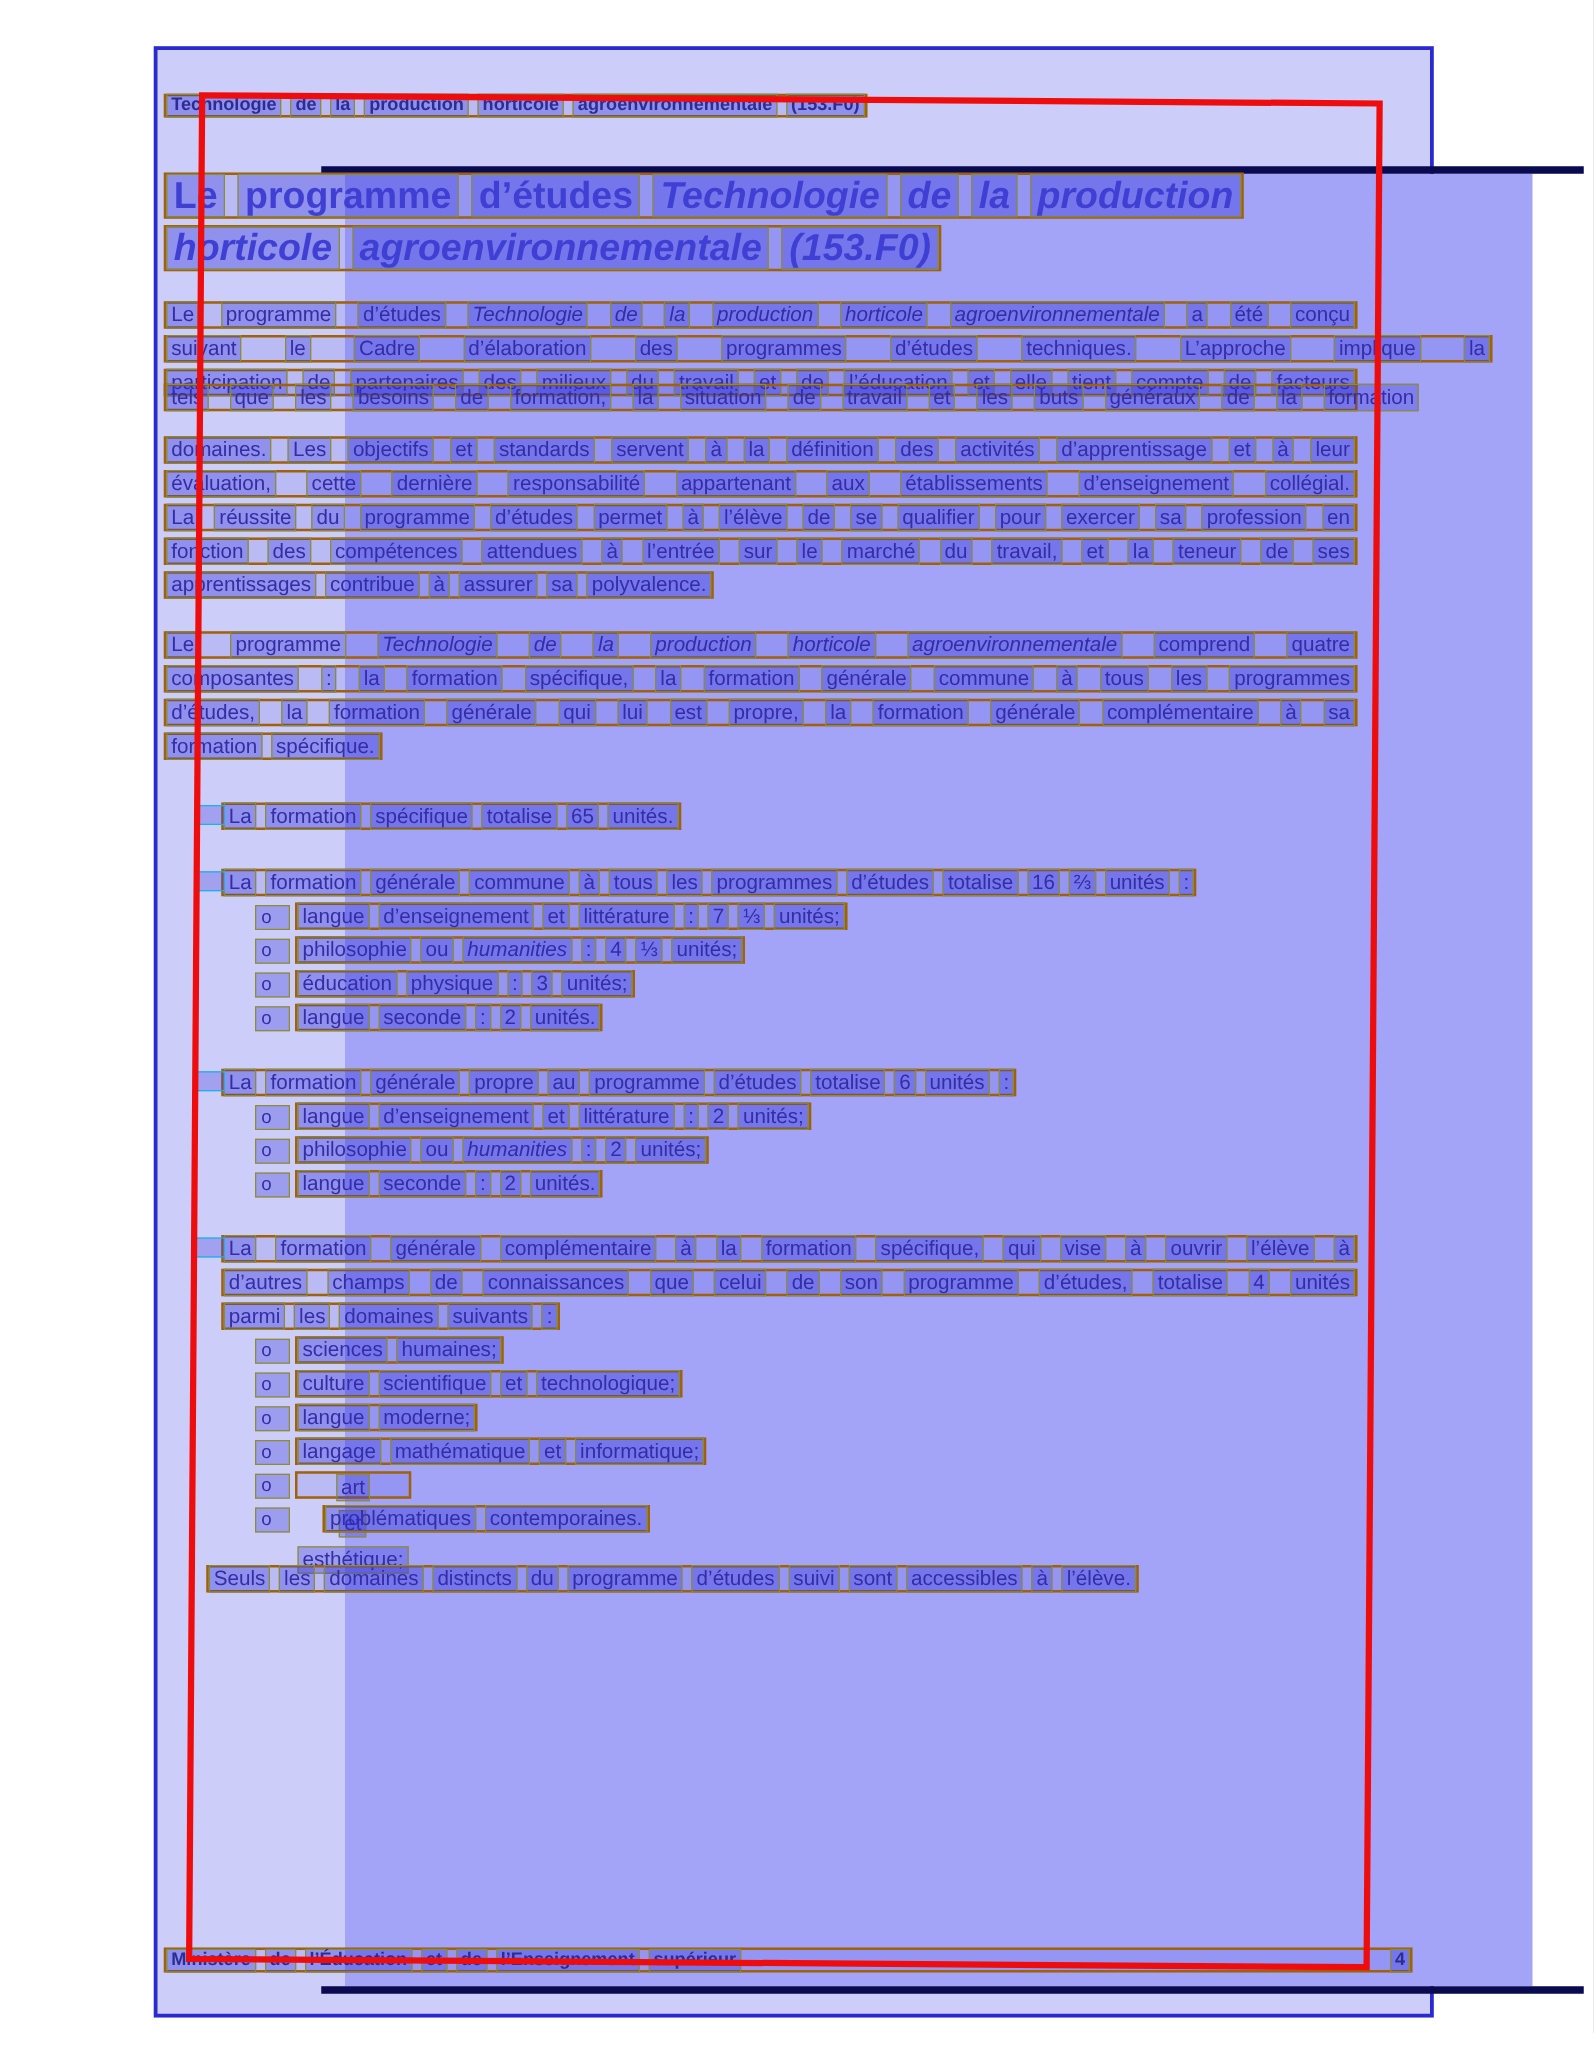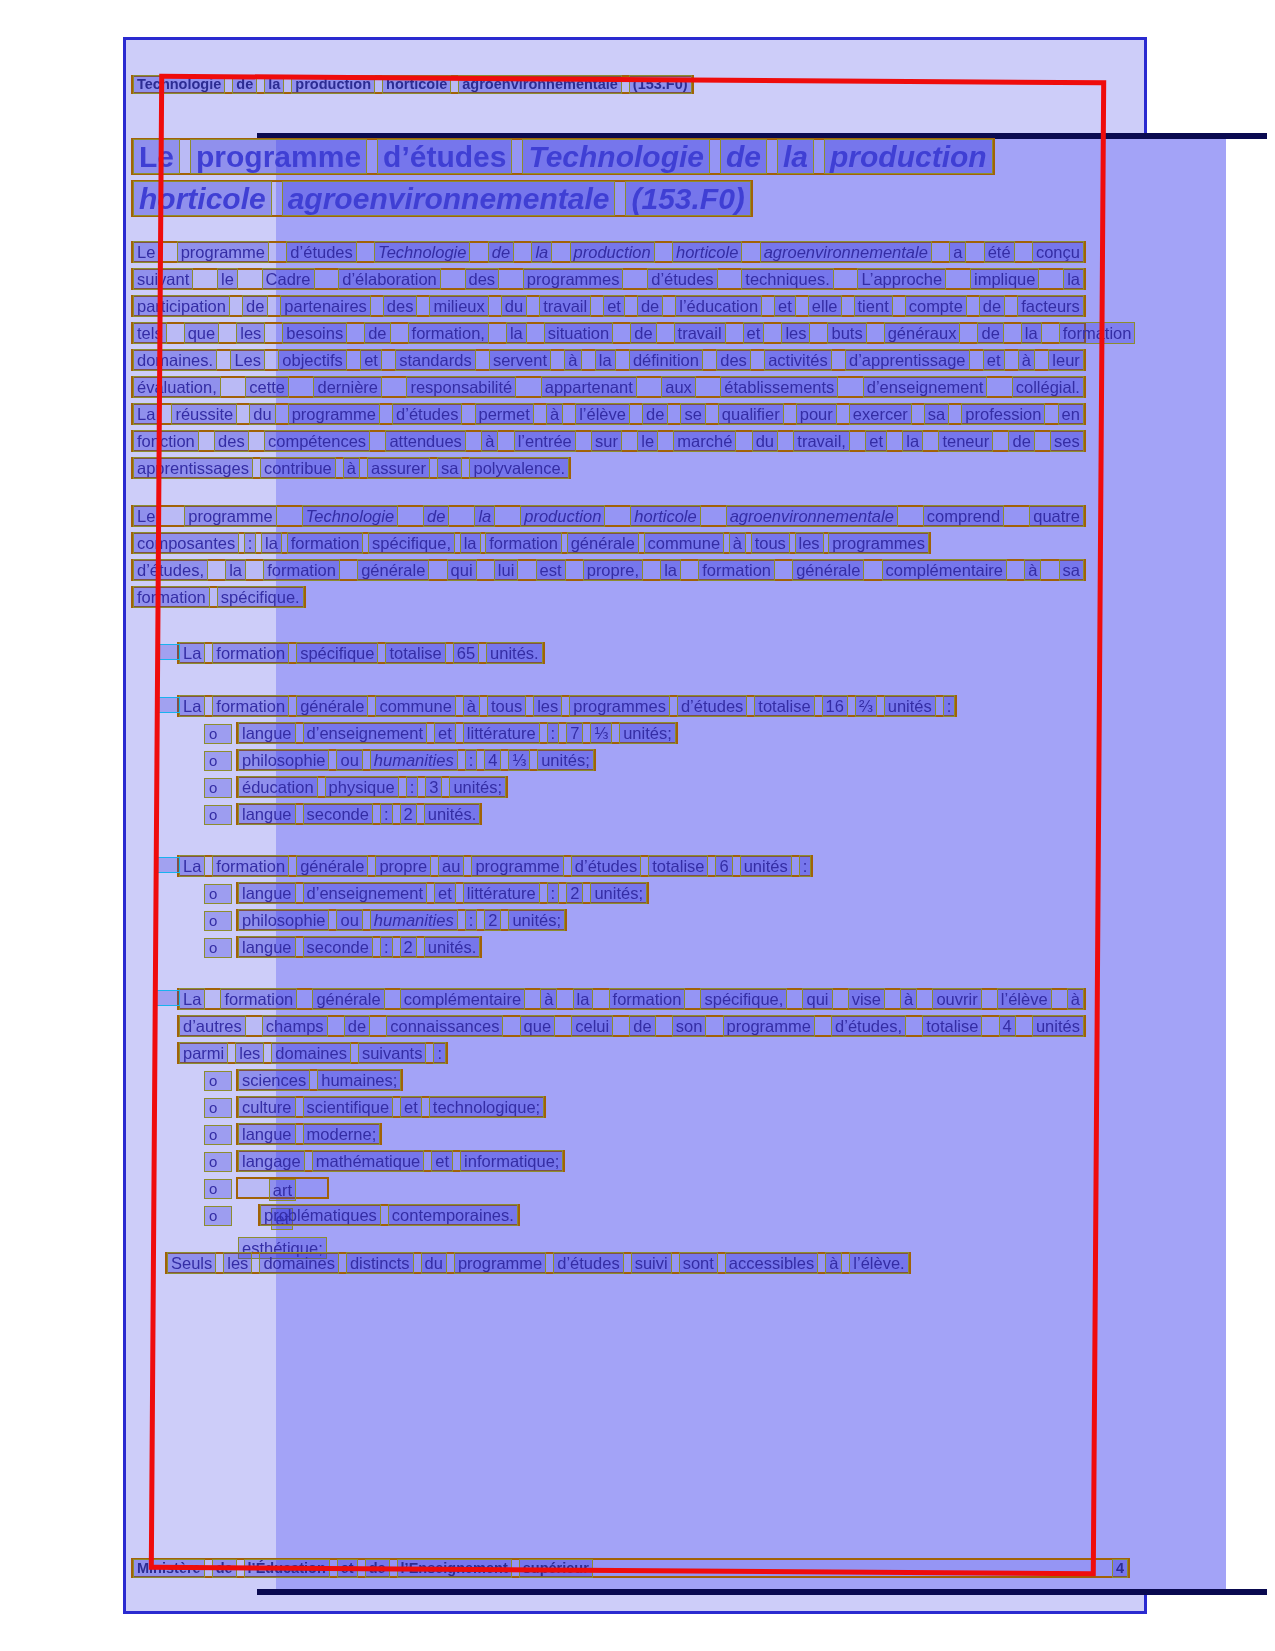--- a/index.html
+++ b/index.html
@@ -91,21 +91,21 @@
       <span class="word it">Technologie</span>
       <span class="word it">de</span>
       <span class="word it">la</span>
       <span class="word it">production</span>
       <span class="word it">horticole</span>
       <span class="word it">agroenvironnementale</span>
       <span class="word">a</span>
       <span class="word">été</span>
       <span class="word">conçu</span>
     </div>
-    <div class="line body-line justify" style="top: 268px; left: 131px; width: 955px;">
+    <div class="line body-line justify" style="top: 268px; left: 131px; width: 1063px;">
       <span class="word">suivant</span>
       <span class="word">le</span>
       <span class="word">Cadre</span>
       <span class="word">d’élaboration</span>
       <span class="word">des</span>
       <span class="word">programmes</span>
       <span class="word">d’études</span>
       <span class="word">techniques.</span>
       <span class="word">L’approche</span>
       <span class="word">implique</span>
@@ -122,21 +122,21 @@
       <span class="word">et</span>
       <span class="word">de</span>
       <span class="word">l’éducation</span>
       <span class="word">et</span>
       <span class="word">elle</span>
       <span class="word">tient</span>
       <span class="word">compte</span>
       <span class="word">de</span>
       <span class="word">facteurs</span>
     </div>
-    <div class="line body-line justify" style="top: 322px; left: 131px; width: 955px; gap: 17px;">
+    <div class="line body-line justify" style="top: 307px; left: 131px; width: 955px; gap: 17px;">
       <span class="word">tels</span>
       <span class="word">que</span>
       <span class="word">les</span>
       <span class="word">besoins</span>
       <span class="word">de</span>
       <span class="word">formation,</span>
       <span class="word">la</span>
       <span class="word">situation</span>
       <span class="word">de</span>
       <span class="word">travail</span>
@@ -225,21 +225,21 @@
       <span class="word">programme</span>
       <span class="word it">Technologie</span>
       <span class="word it">de</span>
       <span class="word it">la</span>
       <span class="word it">production</span>
       <span class="word it">horticole</span>
       <span class="word it">agroenvironnementale</span>
       <span class="word">comprend</span>
       <span class="word">quatre</span>
     </div>
-    <div class="line body-line justify" style="top: 532px; left: 131px; width: 800px;">
+    <div class="line body-line justify" style="top: 532px; left: 131px; width: 955px;">
       <span class="word">composantes</span>
       <span class="word">:</span>
       <span class="word">la</span>
       <span class="word">formation</span>
       <span class="word">spécifique,</span>
       <span class="word">la</span>
       <span class="word">formation</span>
       <span class="word">générale</span>
       <span class="word">commune</span>
       <span class="word">à</span>

